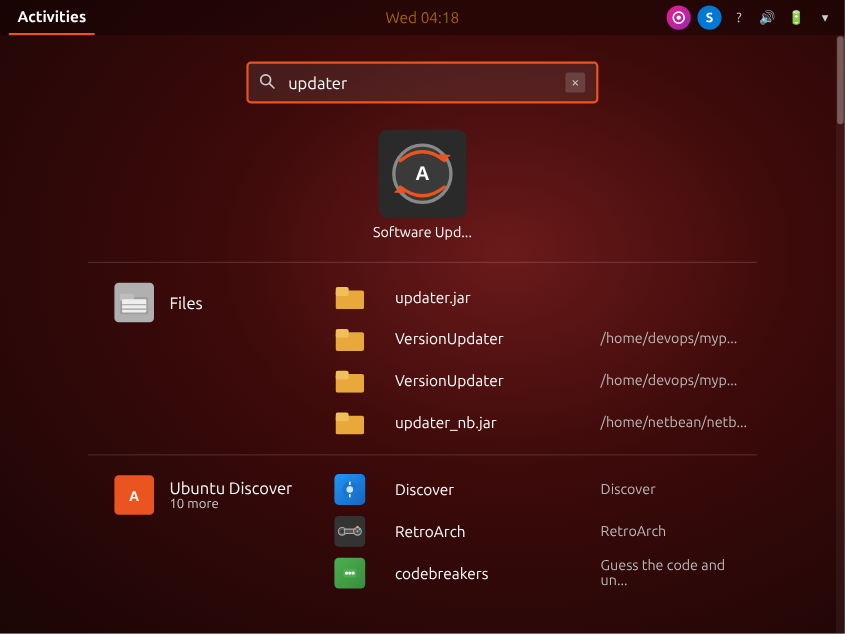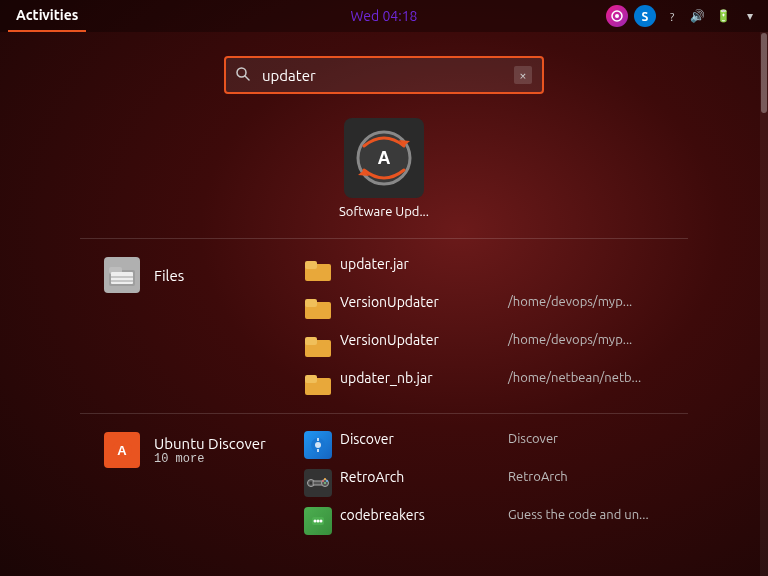--- a/index.html
+++ b/index.html
@@ -36,21 +36,21 @@
       display: flex;
       align-items: center;
       cursor: pointer;
     }
 
     .top-bar-clock {
       position: absolute;
       left: 50%;
       transform: translateX(-50%);
       font-size: 14px;
-      color: #6d28d9;
+      color: #a16207;
     }
 
     .top-bar-right {
       display: flex;
       align-items: center;
       gap: 6px;
     }
 
     .system-icon {
       width: 20px;
@@ -195,32 +195,31 @@
     }
 
     .left-app-name {
       font-size: 15px;
       color: #fff;
     }
 
     .left-app-sub {
       font-size: 12px;
       color: #ccc;
-      font-family: Liberation Mono, monospace;
     }
 
     
     .right-col {
       flex: 1;
     }
 
     .file-result-item {
       display: flex;
-      align-items: flex-start;
-      gap: 8px;
+      align-items: center;
+      gap: 27px;
       padding: 5px 0;
       cursor: pointer;
     }
 
     .file-icon {
       width: 28px;
       height: 28px;
       flex-shrink: 0;
       display: flex;
       align-items: center;

